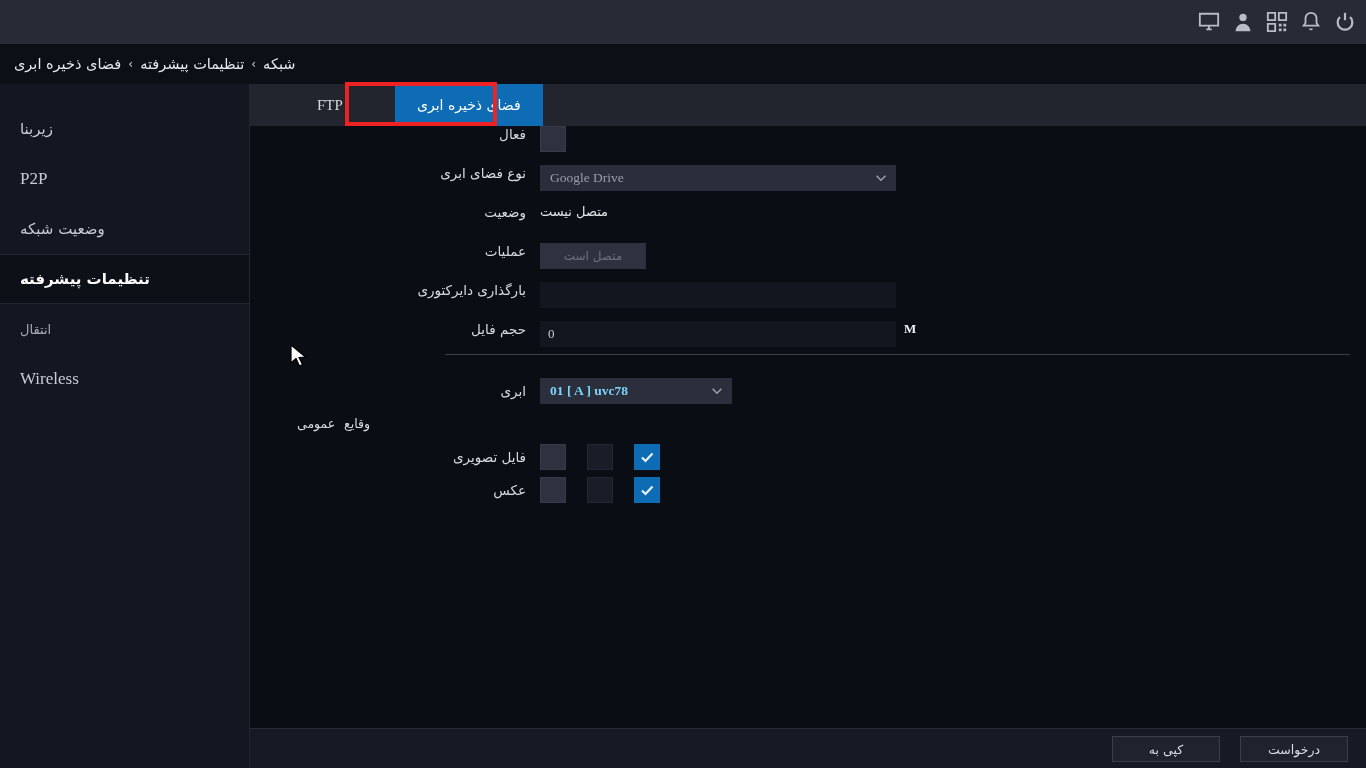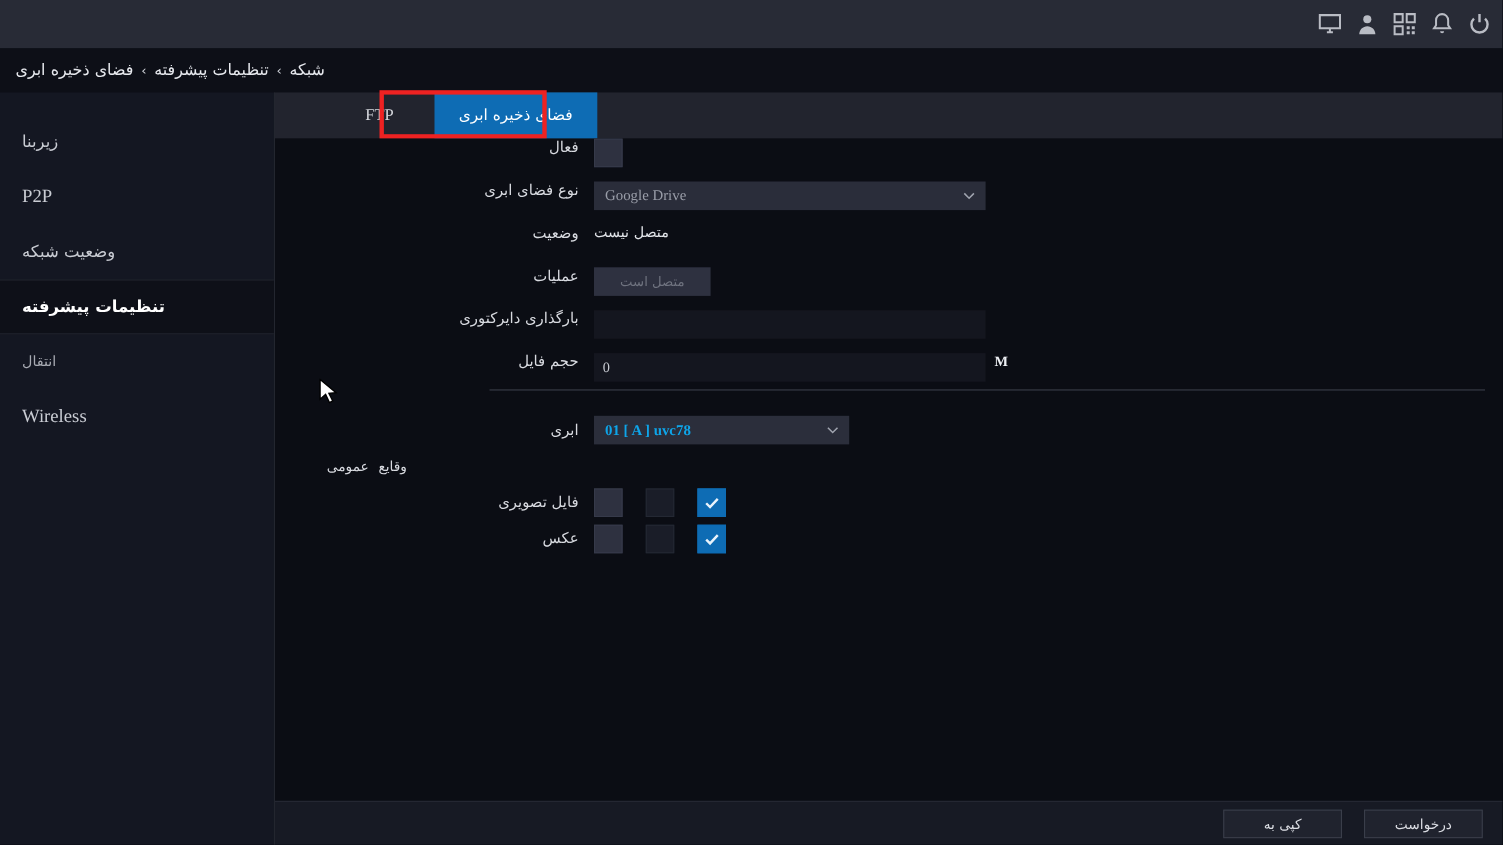--- a/index.html
+++ b/index.html
@@ -57,21 +57,21 @@
   .side-spacer { height: 20px; }
 
   
   .tabbar {
     position: absolute; left: 250px; top: 84px; width: 1116px; height: 42px;
     background: #22242e;
   }
   .tabs { position: absolute; left: 45px; top: 0; height: 42px; display: flex; }
   .tab {
     height: 42px; min-width: 100px; padding: 0 22px;
-    display: flex; align-items: center; justify-content: center;
+    display: flex; align-items: center; justify-content: flex-start;
     color: #d7d9de; font-size: 15px;
     font-family: "Liberation Serif", serif;
   }
   .tab.fa { font-family: "DejaVu Sans", sans-serif; font-size: 14px; }
   .tab.active { background: #0e6cb4; color: #ffffff; }
   .annot-box {
     position: absolute; left: 345px; top: 82px;
     width: 152px; height: 44px;
     border: 4px solid #ee2222; pointer-events: none;
   }
@@ -104,21 +104,21 @@
   }
   .chk.on svg { width: 16px; height: 16px; stroke: #e9f3fb; }
 
   .select {
     width: 356px; height: 26px; background: #2a2d3a;
     display: flex; align-items: center; position: relative;
     padding: 0 10px; color: #9a9ea9; font-size: 13.5px;
     font-family: "Liberation Serif", serif;
   }
   .select.ch2 {
-    width: 232px; background: #2b2e3b; color: #0ea5e9;
+    width: 192px; background: #2b2e3b; color: #7dd3fc;
     font-weight: bold; font-size: 13.5px;
   }
   .select .chev {
     position: absolute; right: 8px; top: 50%; transform: translateY(-50%);
     width: 14px; height: 14px; stroke: #9fa3ae; fill: none; stroke-width: 1.6;
   }
 
   .status-text {
     color: #e3e5ea; font-size: 13px; direction: rtl;
     font-family: "DejaVu Sans", sans-serif;

